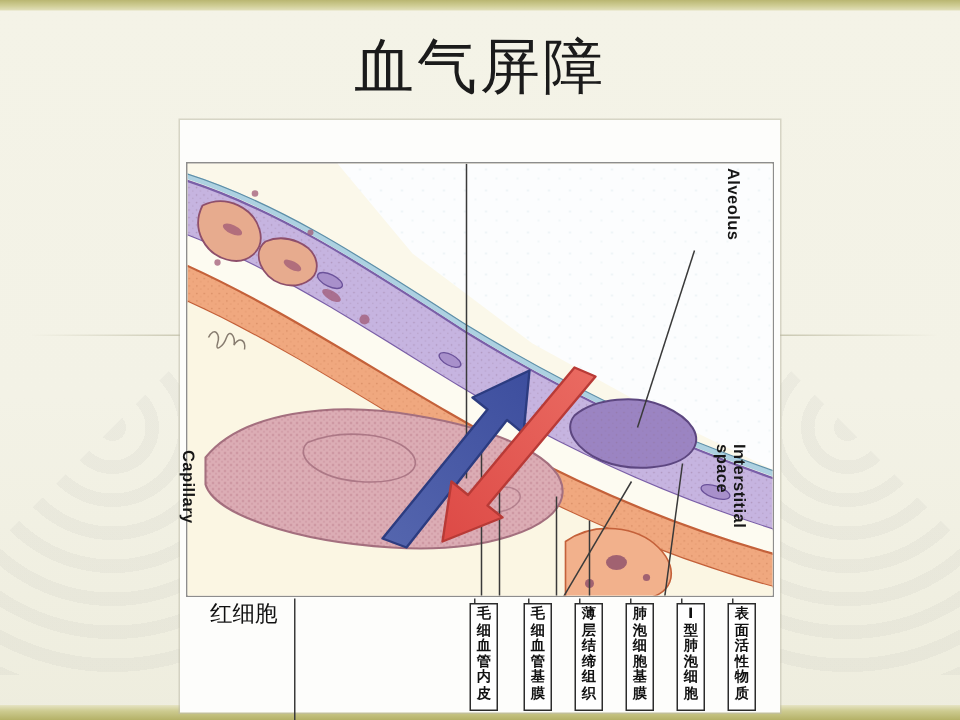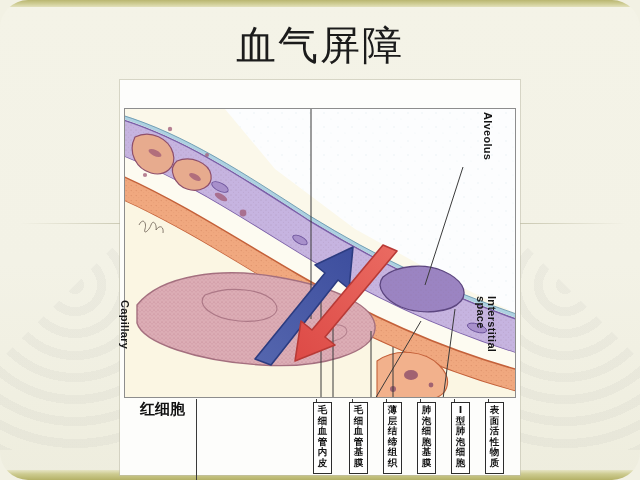--- a/index.html
+++ b/index.html
@@ -9,21 +9,20 @@
     font-family:"Liberation Sans","DejaVu Sans",sans-serif;
     background:#f2f1e4;
     position:relative;
   }
 
   
   #slide {
     position:absolute; inset:0;
     background:linear-gradient(180deg,#f4f3e7 0%,#f3f2e6 55%,#eeedde 100%);
     overflow:hidden;
-    border-radius:28px;
   }
   .top-band {
     position:absolute; left:0; top:0; width:640px; height:7px;
     background:linear-gradient(180deg,#b9b671 0%,#cfcd95 55%,#e2e0bb 100%);
   }
   .bottom-band {
     position:absolute; left:0; bottom:0; width:640px; height:10px;
     background:linear-gradient(0deg,#b4b167 0%,#cdcb90 60%,#e6e4c4 100%);
   }
   
@@ -91,21 +90,21 @@
     letter-spacing:.3px;
   }
   #lab-alveolus   { left:494px; top:112px; transform:rotate(90deg); }
   #lab-capillary  { left:131px; top:300px; transform:rotate(90deg); }
   #lab-inter1     { left:498px; top:296px; transform:rotate(90deg); }
   #lab-inter2     { left:487px; top:296px; transform:rotate(90deg); }
 
   
   #rbc-caption {
     position:absolute; left:140px; top:400px;
-    font-size:15px; font-weight:bold; color:#111;
+    font-size:15px; font-weight:normal; color:#111;
     font-family:"DejaVu Sans","Liberation Sans",sans-serif;
   }
 
   
   .vbox {
     position:absolute;
     width:19px;
     border:1px solid #2c2c2c;
     background:#fff;
     text-align:center;

